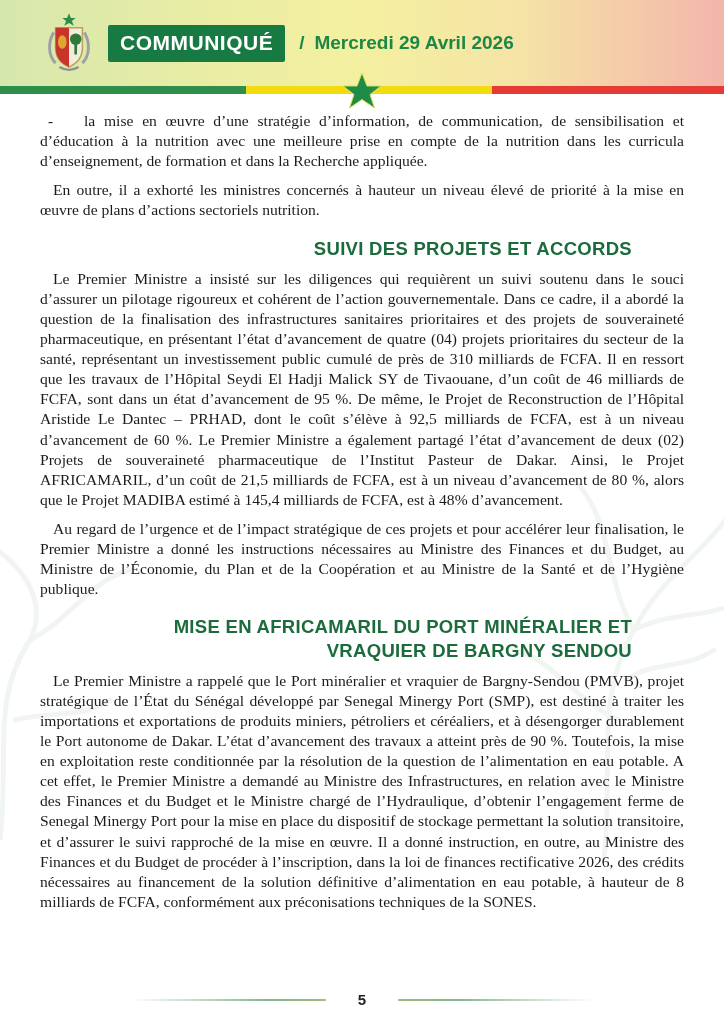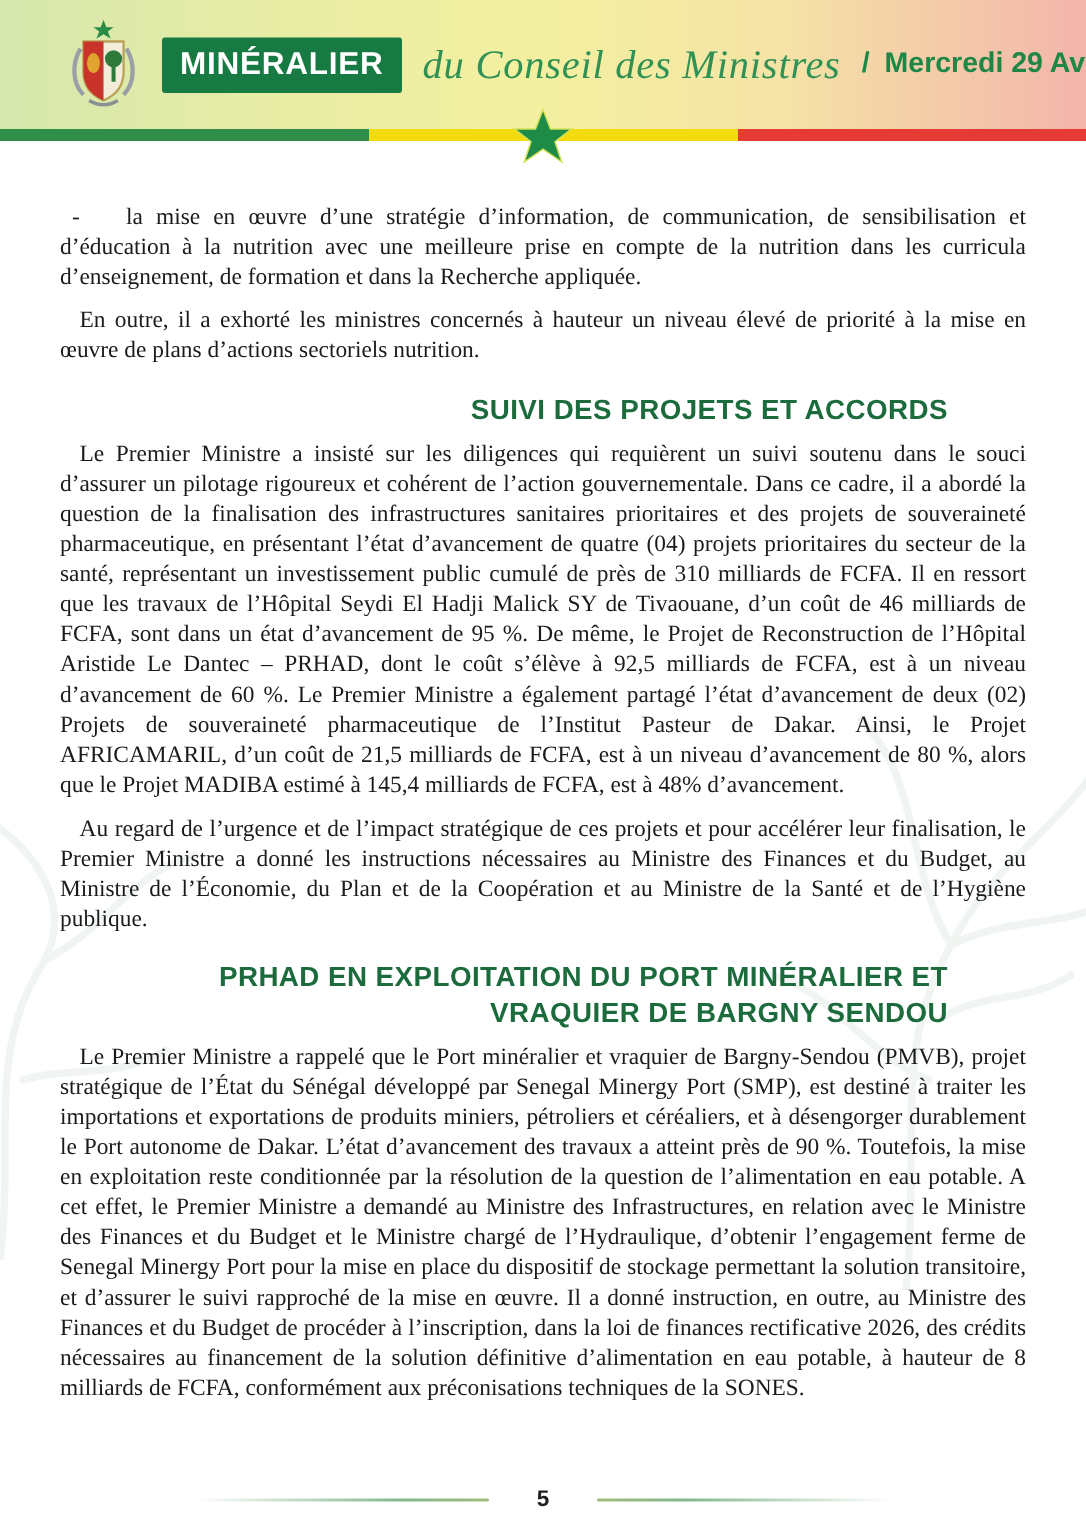--- a/index.html
+++ b/index.html
@@ -38,21 +38,21 @@
   .flag-band{position:absolute;left:0;bottom:0;width:100%;height:8px;display:flex;}
   .flag-band .seg-green{width:34%;background:var(--band_green,#2f8f4a);}
   .flag-band .seg-yellow{width:34%;background:var(--band_yellow,#f2dc10);}
   .flag-band .seg-red{width:32%;background:var(--band_red,#e63a35);}
   .band-star{position:absolute;left:50%;top:72px;transform:translateX(-50%);z-index:5;}
   
   .watermark{position:absolute;z-index:0;opacity:.07;pointer-events:none;}
   .wm-right{right:-30px;top:400px;}
   .wm-left{left:-40px;top:480px;}
   
-  .content{position:relative;z-index:1;padding:32px 40px 0;}
+  .content{position:relative;z-index:1;padding:8px 40px 0;}
   .content p{
     margin:9px 0;font-size:15.6px;line-height:1.29;text-align:justify;
     text-indent:13px;color:var(--text_color,#1b1b1b);
   }
   .content p.bullet{text-indent:8px;}
   .content p.bullet .marker{display:inline-block;width:36px;text-indent:0;}
   .content h2{
     font-family:"Liberation Sans",sans-serif;font-weight:bold;text-align:right;
     color:var(--heading_green,#1c6b3d);font-size:18.5px;line-height:1.25;
     letter-spacing:.3px;margin:16px auto 8px;max-width:540px;
@@ -80,22 +80,21 @@
         <polygon points="24,0 26,5 31,5 27,8 29,13 24,10 19,13 21,8 17,5 22,5" fill="#2a8c46"></polygon>
         <path d="M8 20 C2 30 2 44 10 52" fill="none" stroke="#9aa0a6" stroke-width="3"></path>
         <path d="M40 20 C46 30 46 44 38 52" fill="none" stroke="#9aa0a6" stroke-width="3"></path>
         <path d="M10 15 L38 15 L38 36 Q38 50 24 56 Q10 50 10 36 Z" fill="#f2ecd9" stroke="#b9a35a" stroke-width="1.6"></path>
         <path d="M10 15 L24 15 L24 56 Q10 50 10 36 Z" fill="#c8342a"></path>
         <ellipse cx="17" cy="30" rx="4.5" ry="7" fill="#e0a52e"></ellipse>
         <circle cx="31" cy="27" r="6" fill="#2d7a3a"></circle>
         <rect x="29.6" y="31" width="2.8" height="12" fill="#2d7a3a"></rect>
         <path d="M14 56 Q24 62 34 56" fill="none" stroke="#8a8f94" stroke-width="2.4"></path>
       </svg>
-      <div class="badge">MINÉRALIER</div>
-      <div class="script-title">du Conseil des Ministres</div>
+      <div class="badge">COMMUNIQUÉ</div>
       <div class="hdr-sep">/</div>
       <div class="hdr-date">Mercredi 29 Avril 2026</div>
     </div>
     <div class="flag-band">
       <div class="seg-green"></div>
       <div class="seg-yellow"></div>
       <div class="seg-red"></div>
     </div>
   </div>
 
@@ -119,21 +118,21 @@
       <path d="M55 240 C90 230 120 240 150 220"></path>
     </g>
   </svg>
 
   <div class="content">
       <p class="bullet"><span class="marker">-</span><span>la mise en œuvre d’une stratégie d’information, de communication, de sensibilisation et d’éducation à la nutrition avec une meilleure prise en compte de la nutrition dans les curricula d’enseignement, de formation et dans la Recherche appliquée.</span></p>
       <p><span>En outre, il a exhorté les ministres concernés à hauteur un niveau élevé de priorité à la mise en œuvre de plans d’actions sectoriels nutrition.</span></p>
       <h2><span>SUIVI DES PROJETS ET ACCORDS</span></h2>
       <p><span>Le Premier Ministre a insisté sur les diligences qui requièrent un suivi soutenu dans le souci d’assurer un pilotage rigoureux et cohérent de l’action gouvernementale. Dans ce cadre, il a abordé la question de la finalisation des infrastructures sanitaires prioritaires et des projets de souveraineté pharmaceutique, en présentant l’état d’avancement de quatre (04) projets prioritaires du secteur de la santé, représentant un investissement public cumulé de près de 310 milliards de FCFA. Il en ressort que les travaux de l’Hôpital Seydi El Hadji Malick SY de Tivaouane, d’un coût de 46 milliards de FCFA, sont dans un état d’avancement de 95 %. De même, le Projet de Reconstruction de l’Hôpital Aristide Le Dantec – PRHAD, dont le coût s’élève à 92,5 milliards de FCFA, est à un niveau d’avancement de 60 %. Le Premier Ministre a également partagé l’état d’avancement de deux (02) Projets de souveraineté pharmaceutique de l’Institut Pasteur de Dakar. Ainsi, le Projet AFRICAMARIL, d’un coût de 21,5 milliards de FCFA, est à un niveau d’avancement de 80 %, alors que le Projet MADIBA estimé à 145,4 milliards de FCFA, est à 48% d’avancement.</span></p>
       <p><span>Au regard de l’urgence et de l’impact stratégique de ces projets et pour accélérer leur finalisation, le Premier Ministre a donné les instructions nécessaires au Ministre des Finances et du Budget, au Ministre de l’Économie, du Plan et de la Coopération et au Ministre de la Santé et de l’Hygiène publique.</span></p>
-      <h2><span>PRHAD EN EXPLOITATION DU PORT MINÉRALIER ET VRAQUIER DE BARGNY SENDOU</span></h2>
+      <h2><span>MISE EN AFRICAMARIL DU PORT MINÉRALIER ET VRAQUIER DE BARGNY SENDOU</span></h2>
       <p><span>Le Premier Ministre a rappelé que le Port minéralier et vraquier de Bargny-Sendou (PMVB), projet stratégique de l’État du Sénégal développé par Senegal Minergy Port (SMP), est destiné à traiter les importations et exportations de produits miniers, pétroliers et céréaliers, et à désengorger durablement le Port autonome de Dakar. L’état d’avancement des travaux a atteint près de 90 %. Toutefois, la mise en exploitation reste conditionnée par la résolution de la question de l’alimentation en eau potable. A cet effet, le Premier Ministre a demandé au Ministre des Infrastructures, en relation avec le Ministre des Finances et du Budget et le Ministre chargé de l’Hydraulique, d’obtenir l’engagement ferme de Senegal Minergy Port pour la mise en place du dispositif de stockage permettant la solution transitoire, et d’assurer le suivi rapproché de la mise en œuvre. Il a donné instruction, en outre, au Ministre des Finances et du Budget de procéder à l’inscription, dans la loi de finances rectificative 2026, des crédits nécessaires au financement de la solution définitive d’alimentation en eau potable, à hauteur de 8 milliards de FCFA, conformément aux préconisations techniques de la SONES.</span></p>
     </div>
 
   <div class="footer">
     <div class="rule left"></div>
     <div class="page-num">5</div>
     <div class="rule right"></div>
   </div>
 
 </div>

